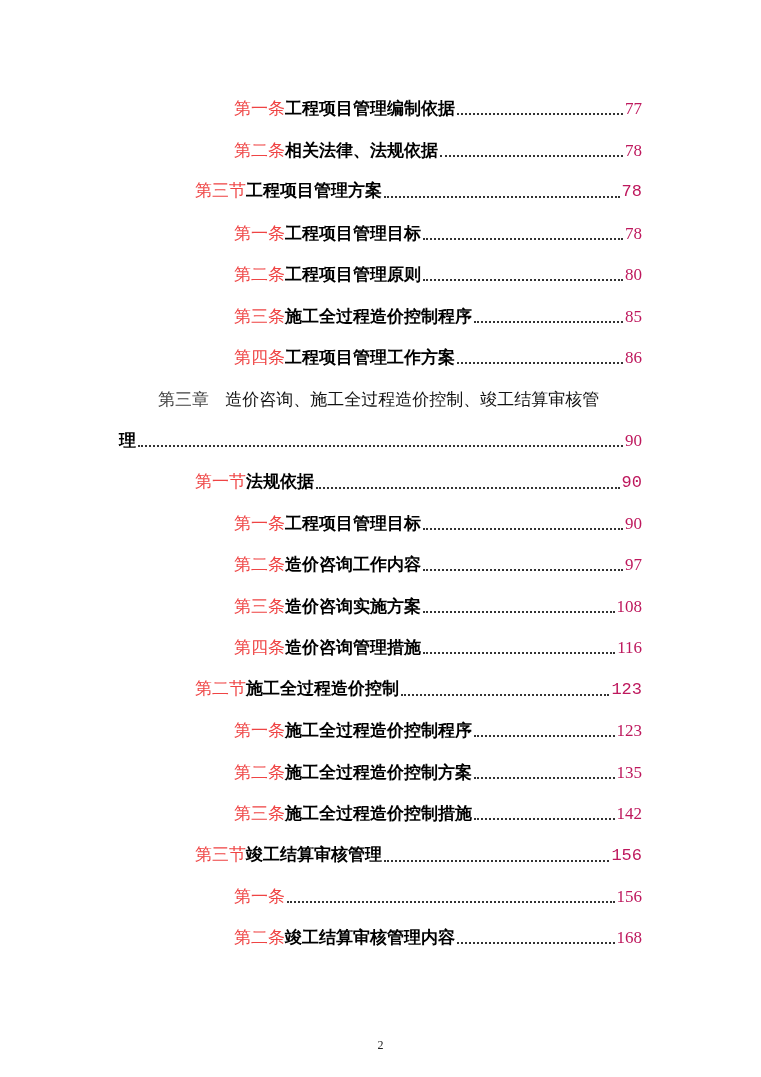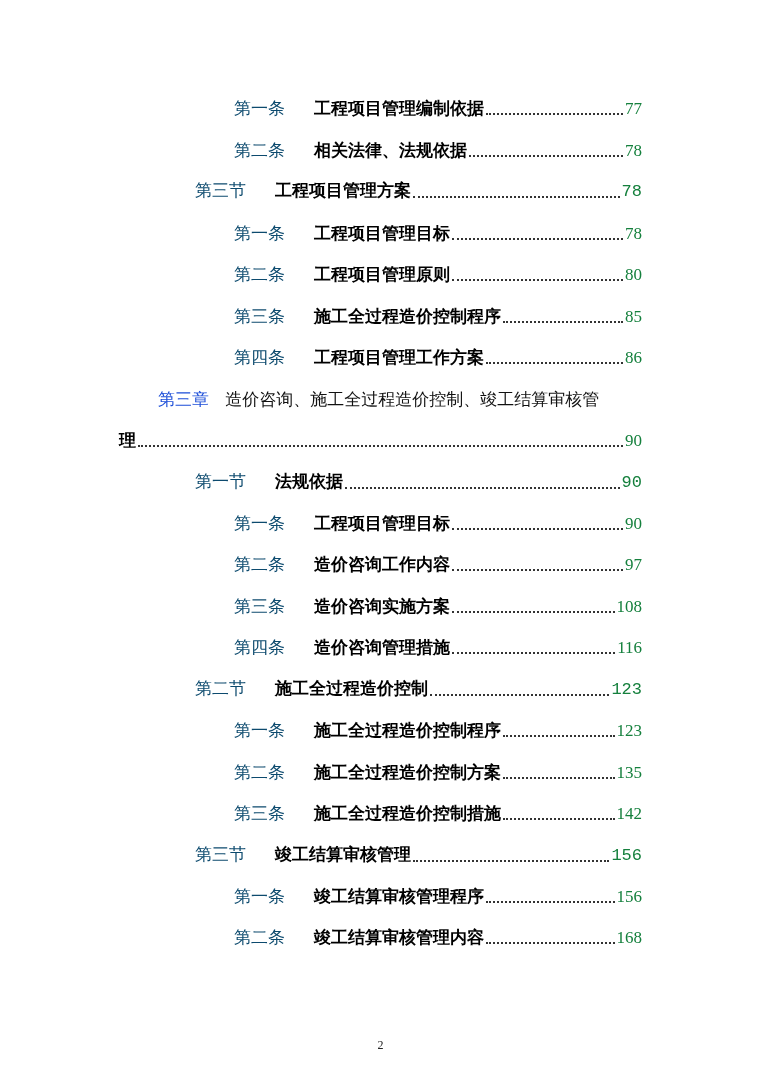--- a/index.html
+++ b/index.html
@@ -25,52 +25,52 @@
       position: absolute;
       right: 119px;
       height: 24px;
       display: flex;
       align-items: flex-end;
       font-size: 17px;
       line-height: 24px;
       white-space: nowrap;
     }
     .entry .num-label {
-      color: #0c4a6e;
+      color: #ef4444;
       font-weight: normal;
-      margin-right: 29px;
+      margin-right: 0;
     }
     .entry .title {
       font-weight: bold;
       color: #000000;
     }
     .entry .leader {
       flex: 1 1 auto;
       overflow: hidden;
       margin: 0 2px;
       border-bottom: 2px dotted #333333;
       height: 0;
       align-self: flex-end;
       margin-bottom: 6px;
     }
     .entry .page {
       font-weight: normal;
-      color: #15803d;
+      color: #be185d;
     }
     .lvl-article { left: 234px; }
     .lvl-section { left: 195px; font-family: Liberation Mono, monospace; }
     .chapter-line1 {
       position: absolute;
       left: 158px;
       top: 388px;
       font-size: 17px;
       line-height: 24px;
       white-space: nowrap;
     }
-    .chapter-line1 .num-label { margin-right: 12px; color: #1d4ed8; margin-top: 22px; }
+    .chapter-line1 .num-label { margin-right: 12px; color: #404040; margin-top: 22px; }
     .chapter-line1 .title { font-weight: normal; }
     .chapter-line2 { left: 119px; }
     .page-number {
       position: absolute;
       left: 0;
       width: 761px;
       top: 1038px;
       text-align: center;
       font-size: 12px;
       color: #222222;
@@ -205,21 +205,20 @@
 
   <div class="entry lvl-section" style="top:844px">
     <span class="num-label">第三节</span>
     <span class="title">竣工结算审核管理</span>
     <span class="leader"></span>
     <span class="page">156</span>
   </div>
 
   <div class="entry lvl-article" style="top:885px">
     <span class="num-label">第一条</span>
-    <span class="title">竣工结算审核管理程序</span>
     <span class="leader"></span>
     <span class="page">156</span>
   </div>
 
   <div class="entry lvl-article" style="top:926px">
     <span class="num-label">第二条</span>
     <span class="title">竣工结算审核管理内容</span>
     <span class="leader"></span>
     <span class="page">168</span>
   </div>

